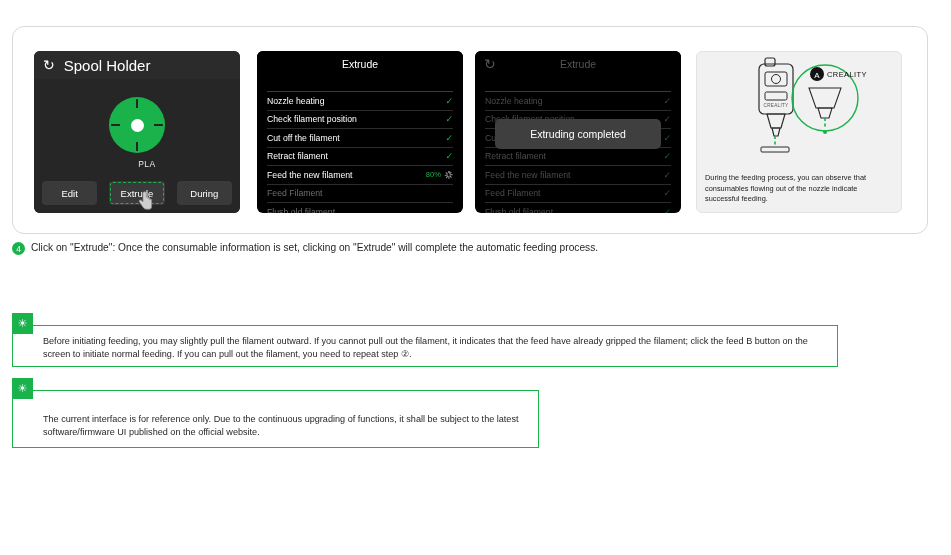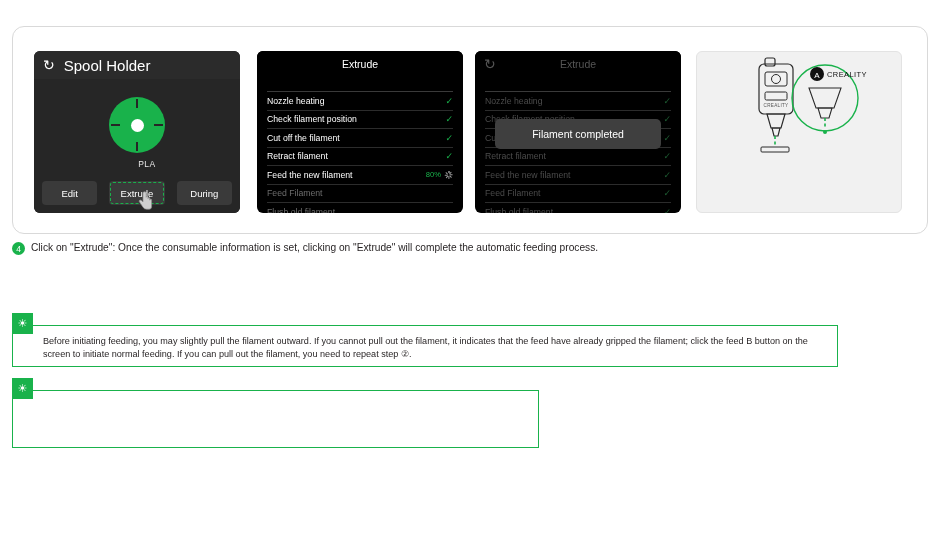--- a/index.html
+++ b/index.html
@@ -385,21 +385,21 @@
       </div>
       <div class="sx-row">
         <span class="lbl">Feed Filament</span>
         <span class="chk">✓</span>
       </div>
       <div class="sx-row">
         <span class="lbl">Flush old filament</span>
         <span class="chk">✓</span>
       </div>
     </div>
-    <div class="s3-toast">Filament completed</div>
+    <div class="s3-toast">Extruding completed</div>
   </div>
 
   <div class="screen screen-4">
     <div class="s4-art">
       <svg viewBox="0 0 206 112" width="206" height="112">
 
         <rect x="62" y="12" width="34" height="50" rx="5" fill="none" stroke="#2b2b2b" stroke-width="1.2"></rect>
         <rect x="68" y="6" width="10" height="8" rx="2" fill="none" stroke="#2b2b2b" stroke-width="1.2"></rect>
         <rect x="68" y="20" width="22" height="14" rx="2" fill="none" stroke="#2b2b2b" stroke-width="1"></rect>
         <circle cx="79" cy="27" r="4.5" fill="none" stroke="#2b2b2b" stroke-width="1"></circle>
@@ -414,28 +414,30 @@
         <path d="M121 56 L135 56 L132 66 L124 66 Z" fill="none" stroke="#2b2b2b" stroke-width="1.1"></path>
         <path d="M128 66 L128 76" stroke="#19b24b" stroke-width="1.6" stroke-dasharray="3 2.5"></path>
         <circle cx="128" cy="80" r="2" fill="#19b24b"></circle>
 
         <circle cx="120" cy="22" r="7" fill="#111111"></circle>
         <text x="120" y="26" font-family="'Liberation Sans', sans-serif" font-size="8" fill="#ffffff" text-anchor="middle">A</text>
         <text x="150" y="25" font-family="'Liberation Sans', sans-serif" font-size="7.5" fill="#111111" text-anchor="middle" letter-spacing="0.4">CREALITY</text>
         <text x="79" y="55" font-family="'Liberation Sans', sans-serif" font-size="4.6" fill="#555555" text-anchor="middle" letter-spacing="0.3">CREALITY</text>
       </svg>
     </div>
+    <div class="s4-caption">During the feeding process, you can observe that consumables flowing out of the nozzle indicate successful feeding.</div>
   </div>
 </div>
 
 <div class="step-line">
   <span class="step-badge">4</span>
   <span class="step-text">Click on "Extrude": Once the consumable information is set, clicking on "Extrude" will complete the automatic feeding process.</span>
 </div>
 
 <div class="tip tip-1">
   <span class="tip-icon">☀</span>
   <span class="tip-text">Before initiating feeding, you may slightly pull the filament outward. If you cannot pull out the filament, it indicates that the feed have already gripped the filament; click the feed B button on the screen to initiate normal feeding. If you can pull out the filament, you need to repeat step ②.</span>
 </div>
 
 <div class="tip tip-2">
   <span class="tip-icon">☀</span>
+  <span class="tip-text">The current interface is for reference only. Due to the continuous upgrading of functions, it shall be subject to the latest software/firmware UI published on the official website.</span>
 </div>
 
 </body></html>

